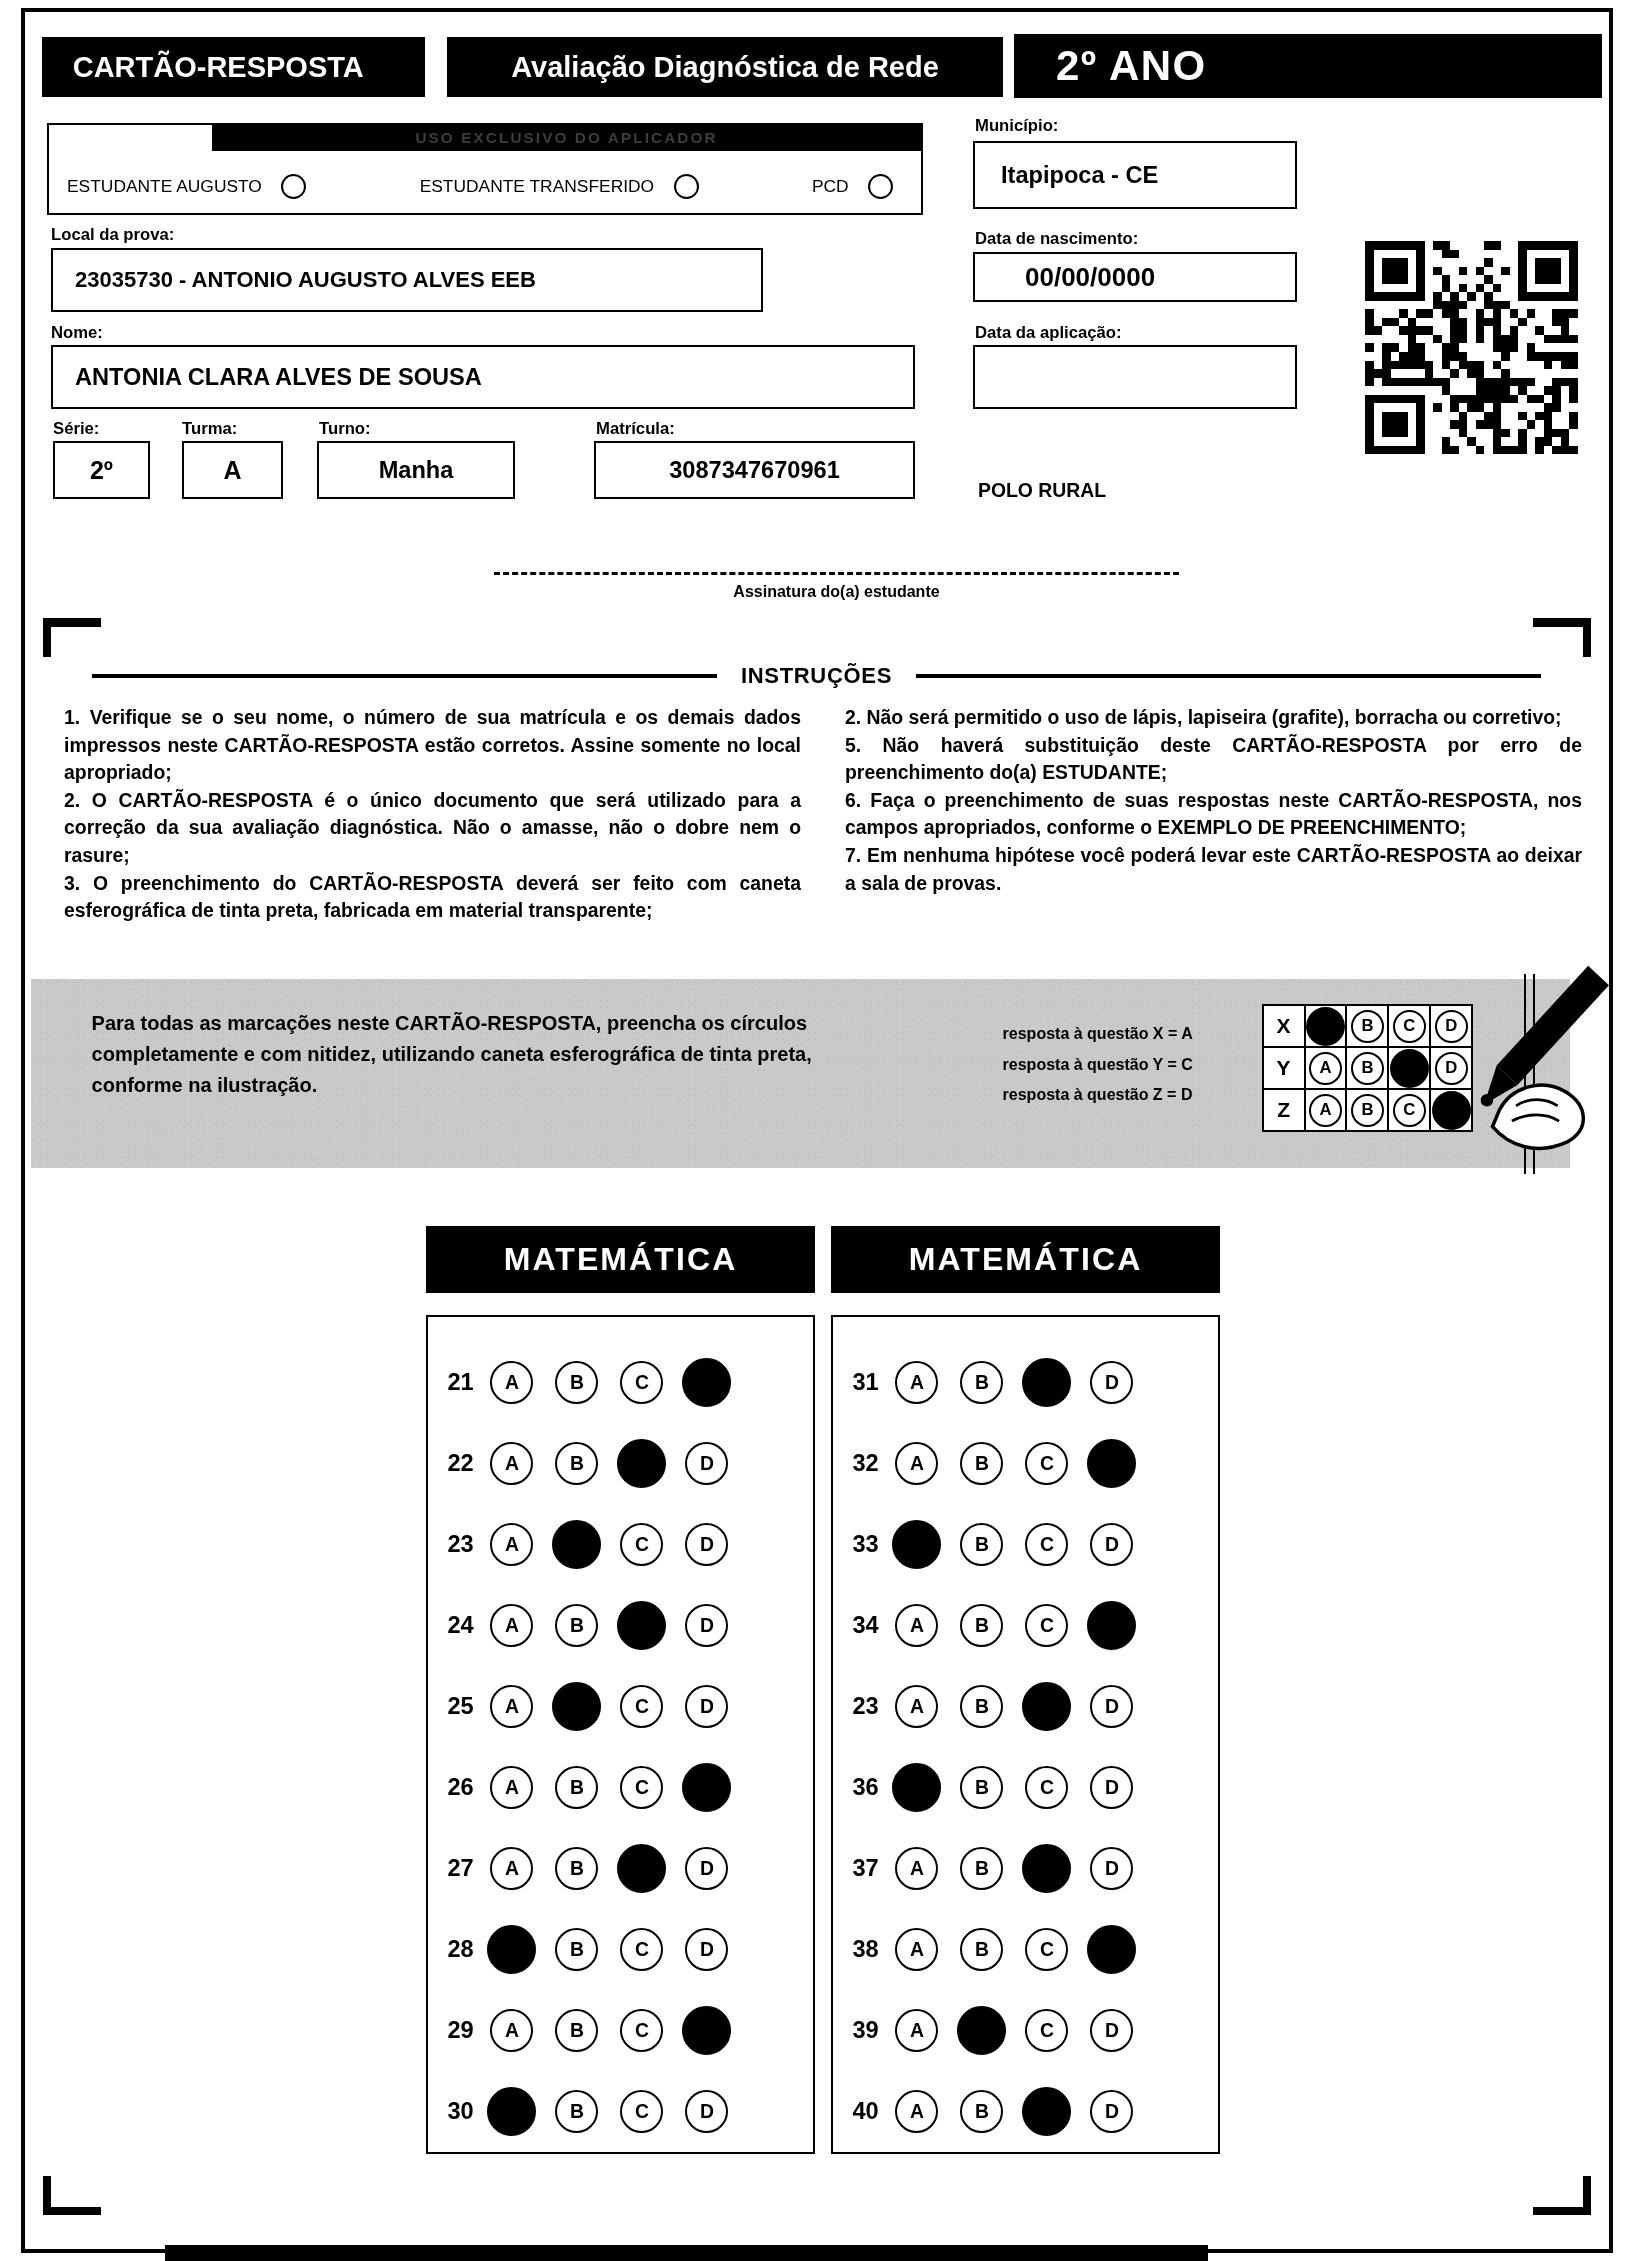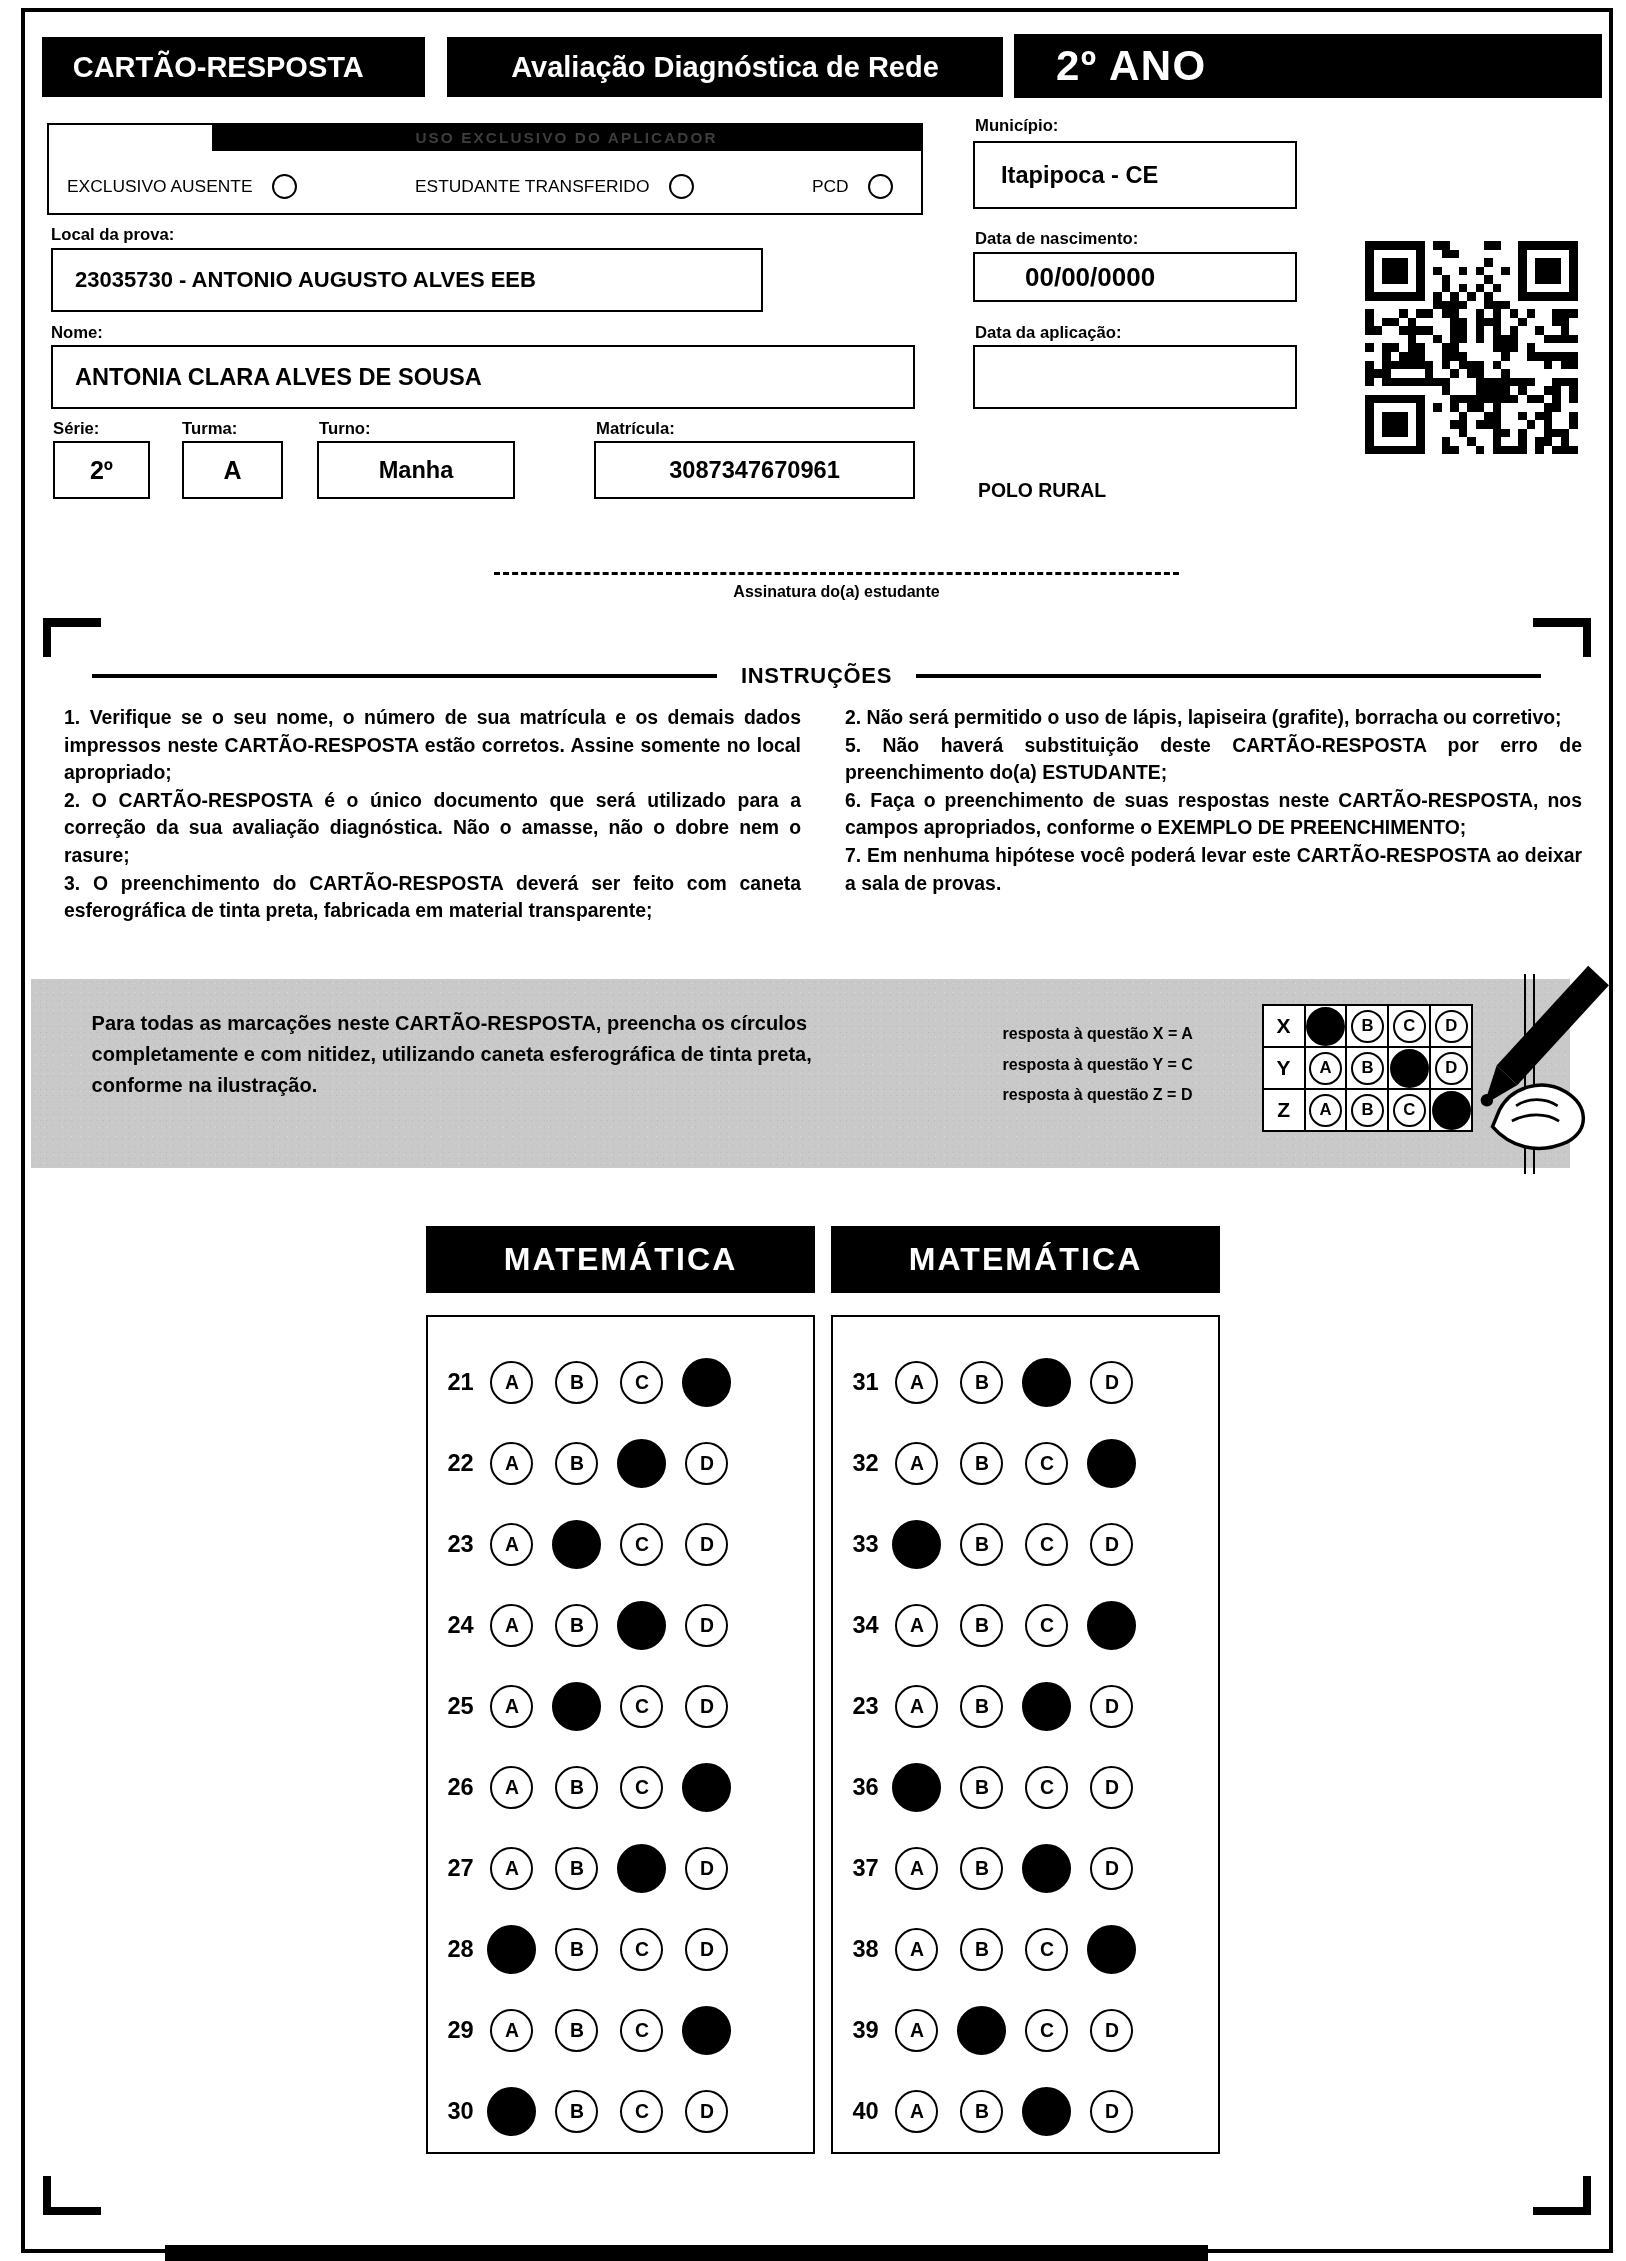--- a/index.html
+++ b/index.html
@@ -120,21 +120,21 @@
   <div class="abs hbar bar-grade">
     <span>2º ANO</span>
   </div>
 
   <div class="abs aplicador-box">
     <div class="aplicador-bar">
       <span>USO EXCLUSIVO DO APLICADOR</span>
     </div>
     <div class="aplicador-opts">
         <div class="opt-group">
-          <span class="opt-label">EXCLUSIVO AUSENTE</span>
+          <span class="opt-label">ESTUDANTE AUGUSTO</span>
           <span class="opt-circle"></span>
         </div>
         <div class="opt-group">
           <span class="opt-label">ESTUDANTE TRANSFERIDO</span>
           <span class="opt-circle"></span>
         </div>
         <div class="opt-group">
           <span class="opt-label">PCD</span>
           <span class="opt-circle"></span>
         </div>

